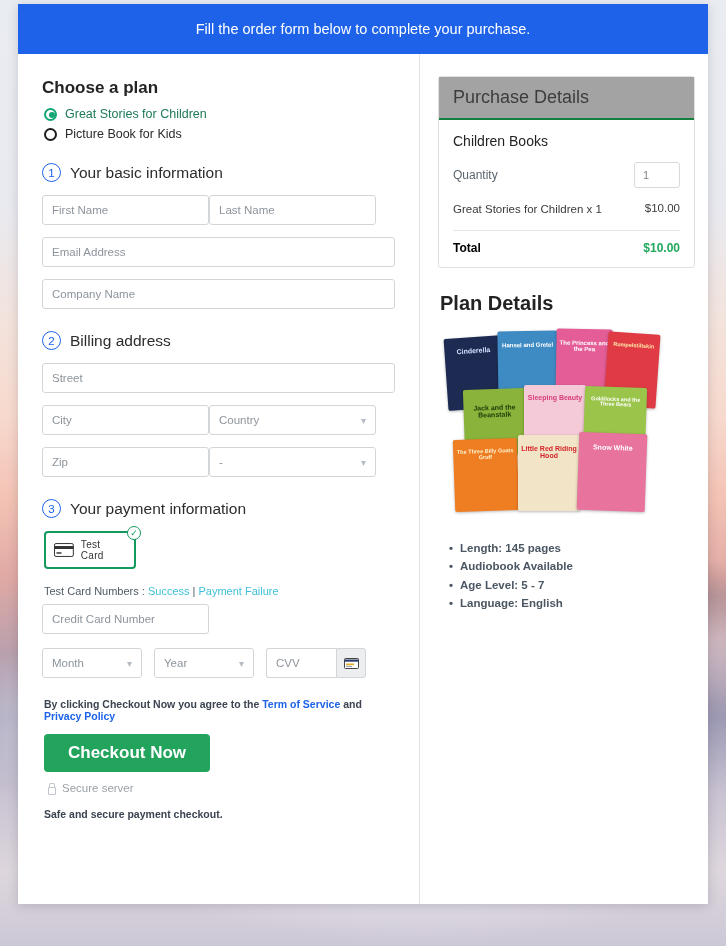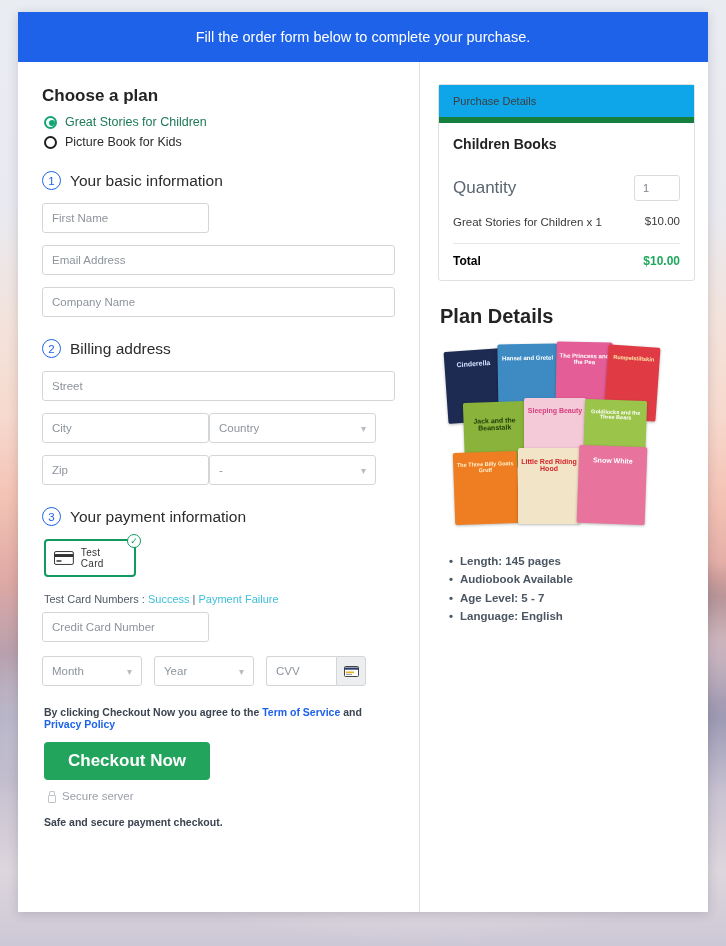--- a/index.html
+++ b/index.html
@@ -27,21 +27,21 @@
     background:
       radial-gradient(ellipse 320px 110px at 120px 420px, rgba(255,255,255,.55), rgba(255,255,255,0) 70%),
       radial-gradient(ellipse 280px 90px at 620px 350px, rgba(255,255,255,.40), rgba(255,255,255,0) 70%),
       radial-gradient(ellipse 400px 120px at 420px 560px, rgba(255,255,255,.45), rgba(255,255,255,0) 70%),
       radial-gradient(ellipse 200px 60px at 660px 300px, rgba(70,80,95,.35), rgba(70,80,95,0) 70%);
     pointer-events:none;
   }
   .page { position:absolute; left:0; top:0; width:726px; height:946px; }
 
   .card {
-    position:absolute; left:18px; top:12px; width:690px; height:900px;
+    position:absolute; left:18px; top:4px; width:690px; height:900px;
     background:#ffffff;
     box-shadow:0 2px 10px rgba(40,40,60,.18);
   }
   .banner {
     height:50px; background:#1d62e8; color:#fff;
     display:flex; align-items:center; justify-content:center;
     font-size:14.5px;
   }
   .body-cols { display:flex; height:850px; }
   .col-left { width:402px; padding:24px 24px 0 24px; border-right:1px solid #e2e2e2; }
@@ -103,25 +103,25 @@
     display:flex; align-items:center; justify-content:center;
     font-size:17px; font-weight:bold; margin:0 0 10px 2px; cursor:pointer;
   }
   .secure { display:flex; align-items:center; font-size:11.5px; color:#9aa1a8; margin:0 0 14px 4px; }
   .lock { width:9px; height:11px; margin-right:7px; position:relative; }
   .lock::before { content:""; position:absolute; left:1.5px; top:4px; width:6px; height:6px; border:1px solid #bfc5cb; border-radius:1px; }
   .lock::after { content:""; position:absolute; left:2.5px; top:0.5px; width:4px; height:4px; border:1px solid #bfc5cb; border-bottom:none; border-radius:2px 2px 0 0; }
   .safe-note { font-size:10.5px; color:#3b4450; font-weight:bold; margin-left:2px; }
 
   .purchase-box { border:1px solid #e0e0e0; border-radius:3px; background:#fff; }
-  .purchase-hd { background:#0ea5e9; border-bottom:6px solid #15803d; padding:10px 14px; font-size:11px; color:#3d3d3d; }
+  .purchase-hd { background:#a3a3a3; border-bottom:2px solid #15803d; padding:10px 14px; font-size:18px; color:#3d3d3d; }
   .purchase-bd { padding:13px 14px 12px 14px; }
-  .prod-name { font-size:14px; font-weight:bold; color:#232323; margin-bottom:23px; }
+  .prod-name { font-size:14px; font-weight:normal; color:#232323; margin-bottom:13px; }
   .qty-row { display:flex; align-items:center; justify-content:space-between; margin-bottom:14px; }
-  .qty-lbl { font-size:17px; color:#5a6570; }
+  .qty-lbl { font-size:12px; color:#5a6570; }
   .qty-in { width:46px; height:26px; border:1px solid #d8dbde; border-radius:3px;
             display:flex; align-items:center; padding:0 8px; font-size:11px; color:#7d858d; }
   .line-row { display:flex; justify-content:space-between; align-items:flex-start; font-size:11.5px; color:#3a3a3a; margin-bottom:12px; }
   .line-desc { max-width:150px; line-height:1.35; }
   .line-amt { font-size:11.5px; color:#3a3a3a; white-space:nowrap; }
   .hr { height:1px; background:#e6e6e6; margin:0 0 10px 0; }
   .total-row { display:flex; justify-content:space-between; font-size:12px; font-weight:bold; }
   .total-amt { color:#1fa85c; }
 
   .plan-title { font-size:20px; font-weight:bold; color:#232323; margin:24px 0 12px 2px; }
@@ -162,20 +162,21 @@
           <span class="radio-lbl">Picture Book for Kids</span>
         </div>
 
         <div class="step-head">
           <span class="step-num">1</span>
           <span class="step-title">Your basic information</span>
         </div>
 
         <div class="row">
           <div class="fld w-half">First Name</div>
+          <div class="fld w-half">Last Name</div>
         </div>
         <div class="row">
           <div class="fld w-full">Email Address</div>
         </div>
         <div class="row">
           <div class="fld w-full">Company Name</div>
         </div>
 
         <div class="step-head">
           <span class="step-num">2</span>

